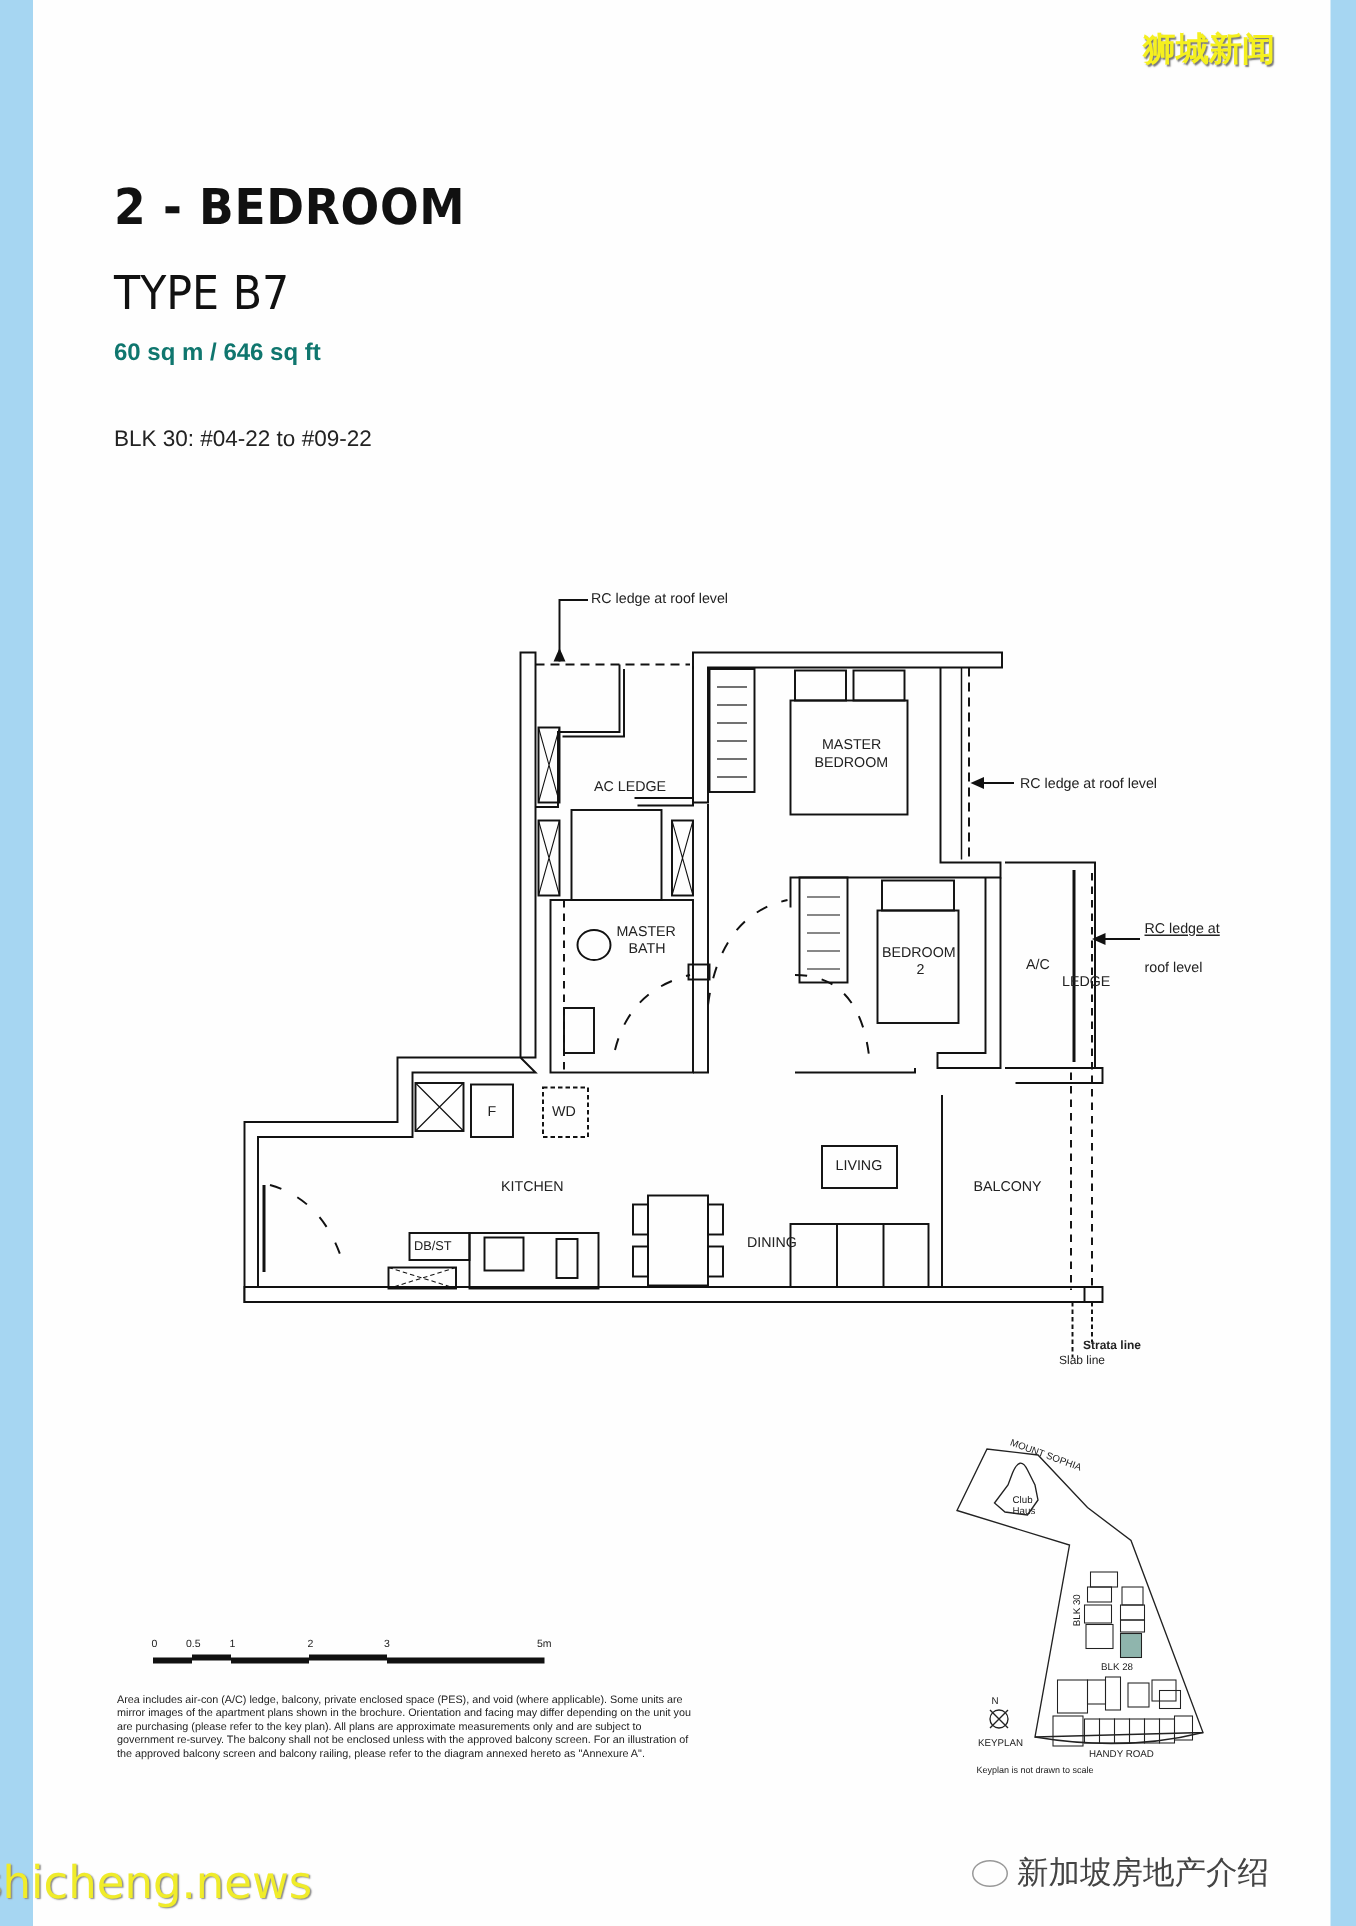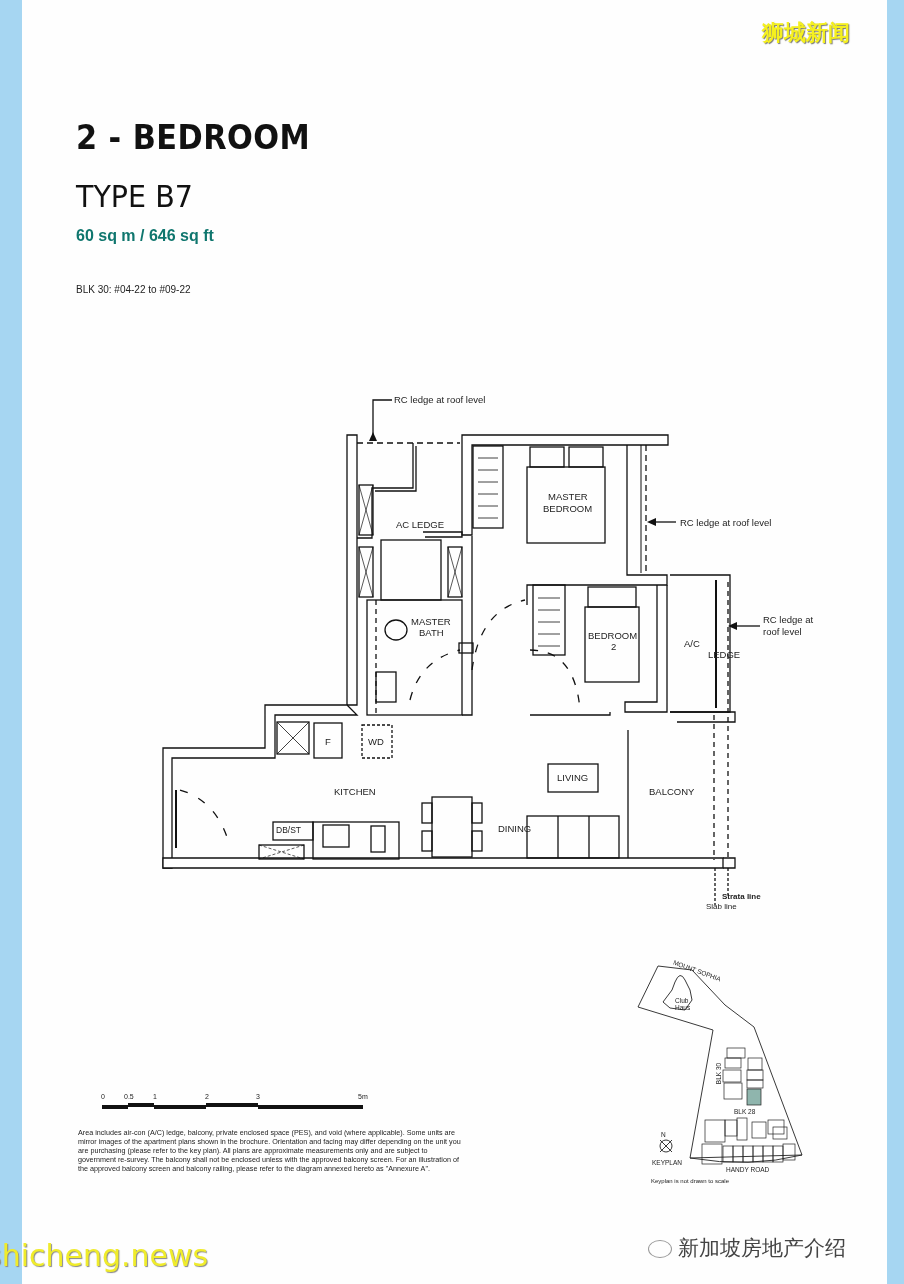--- a/index.html
+++ b/index.html
@@ -2,21 +2,21 @@
 <html><head>
 <meta charset="utf-8">
 <style>
   html,body{margin:0;padding:0;}
   body{width:904px;height:1284px;position:relative;overflow:hidden;background:#a6d6f2;font-family:"Liberation Sans",sans-serif;}
   .page{position:absolute;left:22px;top:0;width:865px;height:1284px;background:#fefefe;}
   .abs{position:absolute;}
   .h1{left:76px;top:118px;font-size:33px;font-weight:bold;color:#111;letter-spacing:0.5px;font-family:"DejaVu Sans",sans-serif;transform:scaleX(0.92);transform-origin:left top;}
   .h2{left:76px;top:178px;font-size:31px;color:#111;font-family:"DejaVu Sans",sans-serif;transform:scaleX(0.92);transform-origin:left top;}
   .area{left:76px;top:227px;font-size:16px;font-weight:bold;color:#0f766e;}
-  .units{left:76px;top:284px;font-size:10px;color:#222;}
+  .units{left:76px;top:284px;font-size:15px;color:#222;}
   .wm-top{left:762px;top:18px;font-size:22px;font-weight:bold;color:#f5f01e;text-shadow:1px 1px 1px #777;font-family:"DejaVu Sans",sans-serif;}
   .wm-bottom{left:-14px;top:1238px;font-size:30px;color:#f0ec2a;text-shadow:1px 1px 1px #888;font-family:"DejaVu Sans",sans-serif;}
   .wm-right{left:648px;top:1234px;font-size:21px;color:#444;font-family:"DejaVu Sans",sans-serif;}
   .wm-right .wx{display:inline-block;width:22px;height:16px;border:1px solid #999;border-radius:50%;margin-right:6px;vertical-align:middle;}
   .lbl{font-size:9.5px;color:#222;}
   .scale-txt{font-size:7px;color:#222;}
   .disclaimer{left:78px;top:1128px;width:385px;font-size:7.2px;line-height:9px;color:#222;}
   .keynote{font-size:6.5px;color:#222;}
 </style>
 </head>
@@ -150,22 +150,22 @@
 <div class="abs lbl" style="left:708px;top:649px;">LEDGE</div>
 <div class="abs lbl" style="left:334px;top:786px;">KITCHEN</div>
 <div class="abs lbl" style="left:325px;top:736px;">F</div>
 <div class="abs lbl" style="left:368px;top:736px;">WD</div>
 <div class="abs lbl" style="left:276px;top:825px;font-size:8.5px;">DB/ST</div>
 <div class="abs lbl" style="left:457px;top:823px;margin-left:41px;">DINING</div>
 <div class="abs lbl" style="left:557px;top:772px;">LIVING</div>
 <div class="abs lbl" style="left:649px;top:786px;">BALCONY</div>
 <div class="abs lbl" style="left:394px;top:394px;">RC ledge at roof level</div>
 <div class="abs lbl" style="left:680px;top:517px;">RC ledge at roof level</div>
-<div class="abs lbl" style="left:763px;top:614px;">RC ledge at</div>
-<div class="abs lbl" style="left:763px;top:626px;">roof level</div>
+<div class="abs lbl" style="left:763px;top:614px;text-decoration:underline;">RC ledge at</div>
+<div class="abs lbl" style="left:763px;top:640px;">roof level</div>
 <div class="abs lbl" style="left:722px;top:892px;font-size:8px;font-weight:bold;">Strata line</div>
 <div class="abs lbl" style="left:706px;top:902px;font-size:8px;">Slab line</div>
 
 <div>
   <div class="abs scale-txt" style="left:101px;top:1093px;">0</div>
   <div class="abs scale-txt" style="left:124px;top:1093px;">0.5</div>
   <div class="abs scale-txt" style="left:153px;top:1093px;">1</div>
   <div class="abs scale-txt" style="left:205px;top:1093px;">2</div>
   <div class="abs scale-txt" style="left:256px;top:1093px;">3</div>
   <div class="abs scale-txt" style="left:358px;top:1093px;">5m</div>

